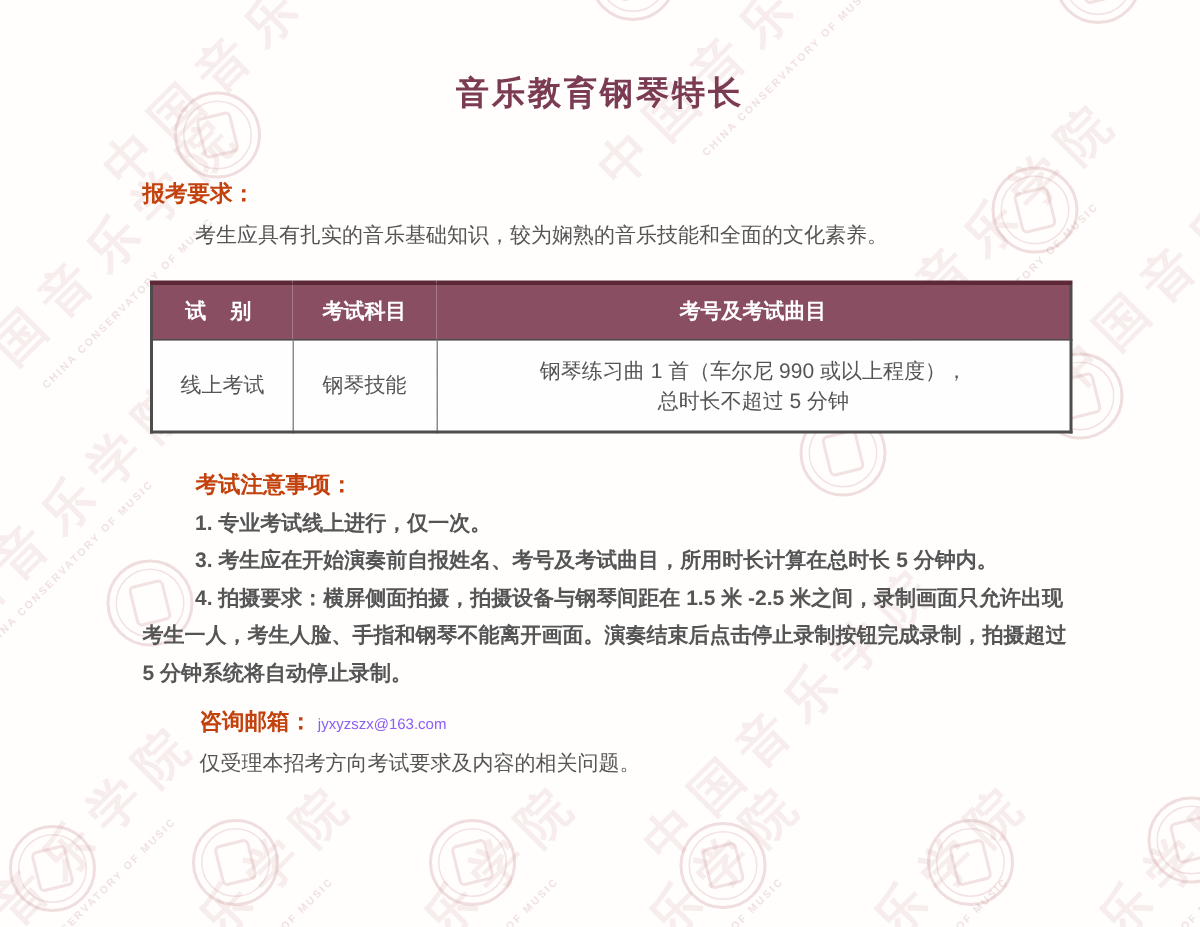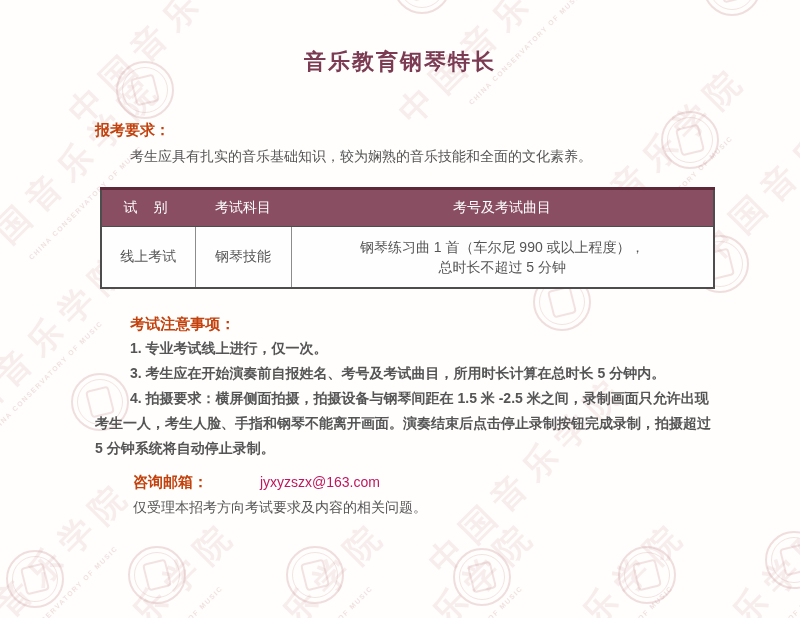--- a/index.html
+++ b/index.html
@@ -54,40 +54,40 @@
   .req-label { margin:43px 0 0 0; line-height:20px; }
   .req-text  { margin:6px 0 0 0; line-height:20px; text-indent:2.5em; }
 
   table.exam-table {
     border-collapse:collapse; table-layout:fixed;
     width:613px; margin:21px 0 0 5px;
     border:2px solid #4d4d4d;
   }
   .exam-table thead th {
     background:#8a4e63; color:#ffffff;
-    font-size:14px; font-weight:normal;
+    font-size:14px; font-weight:bold;
     height:36px; padding:0; text-align:center;
     border-top:3px solid #5d2939;
   }
   .exam-table thead th:first-child { letter-spacing:6px; }
   .exam-table tbody td {
     background:#fffefe; height:56px; padding:2px 6px;
     text-align:center; vertical-align:middle;
     font-size:14px; color:#555555;
     border-top:1px solid #4d4d4d;
   }
   .exam-table tbody td + td { border-left:1px solid #8c8c8c; }
   .cell-line { display:block; line-height:20px; }
 
   .notes-label { margin:22px 0 0 0; line-height:25px; text-indent:2.35em; }
   .note-item   { margin:0; line-height:25px; text-indent:2.5em;font-weight:bold; }
 
   .contact { margin:8px 0 0 38px; }
   .contact-line { margin:0; line-height:25px; }
-  .contact-email { color:#be185d; font-size:14px;margin-left:48px; }
+  .contact-email { color:#8b5cf6; font-size:10px; }
   .contact-note { margin:0; line-height:25px; color:#555555; }
 </style>
 </head>
 <body>
 
 <div class="page">
 
   <div class="wm-layer" id="wm-layer">
       <div class="wm-cn" style="left: -30px; top: 245px;">中国音乐学院</div>
       <div class="wm-cn" style="left: -60px; top: 420px;">中国音乐学院</div>

